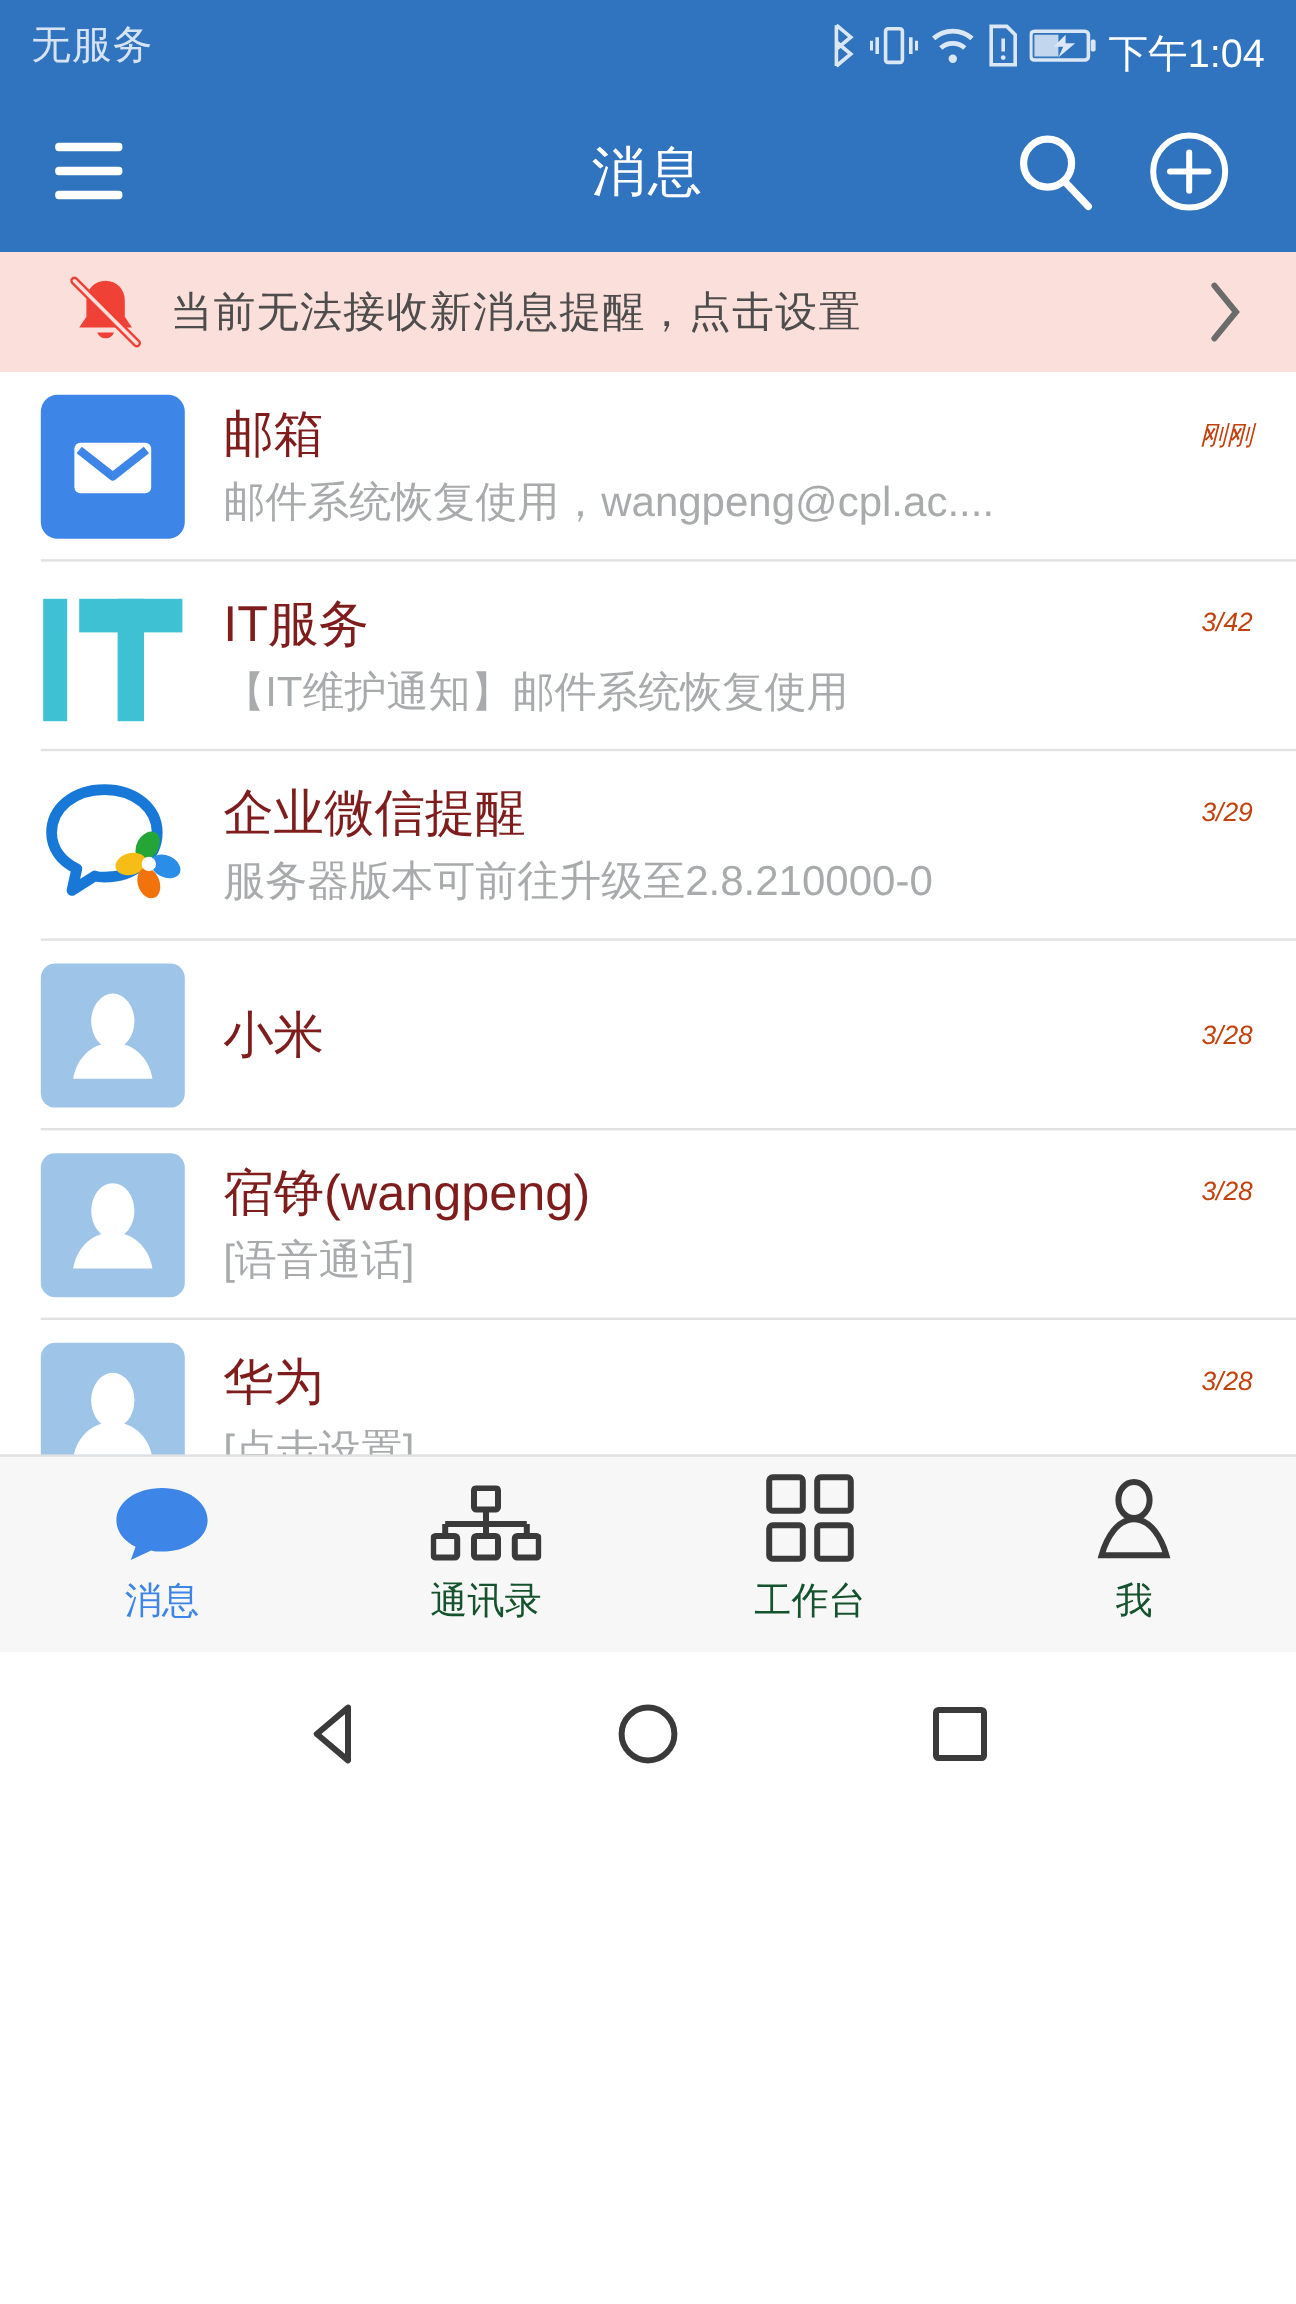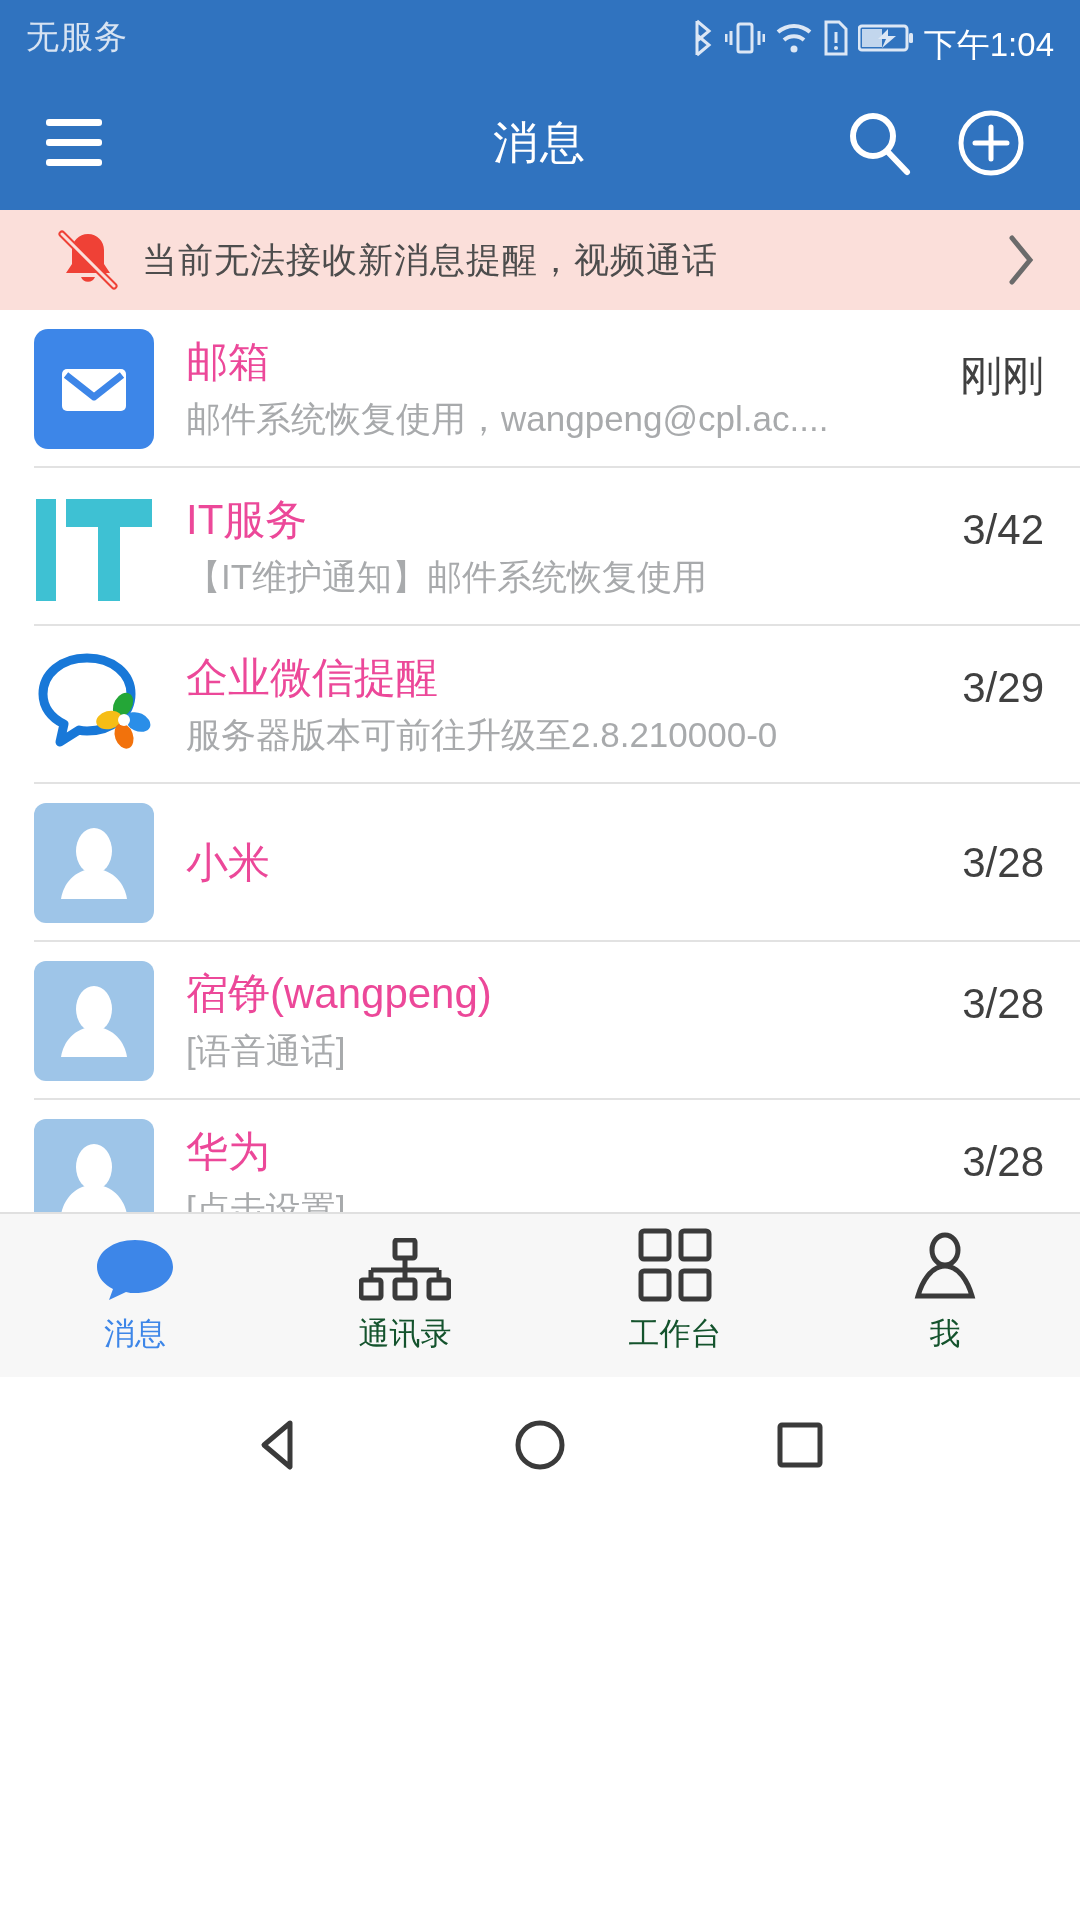--- a/index.html
+++ b/index.html
@@ -60,26 +60,26 @@
     height:2px; background:#e2e2e2;
   }
   .avatar {
     width:120px; height:120px; flex:0 0 auto; border-radius:10px;
     display:flex; align-items:center; justify-content:center; overflow:hidden;
   }
   .avatar.mail { background:#3d86e8; border-radius:14px; }
   .avatar.plain { background:transparent; border-radius:0; }
   .avatar.person { background:#9ec5e8; border-radius:12px; }
   .rowbody { flex:1 1 auto; min-width:0; padding-left:32px; }
-  .rowtitle { font-size:42px; color:#ec4899; line-height:1.16; white-space:nowrap; overflow:hidden; text-overflow:ellipsis; }
+  .rowtitle { font-size:42px; color:#7f1d1d; line-height:1.16; white-space:nowrap; overflow:hidden; text-overflow:ellipsis; }
   .rowsub {
     font-size:35px; color:#a8aaac; margin-top:12px; line-height:1.16;
     white-space:nowrap; overflow:hidden; text-overflow:ellipsis; max-width:700px;
   }
-  .rowtime { font-size:42px; color:#404040; flex:0 0 auto; align-self:flex-start; margin-top:38px; padding-left:16px; }
+  .rowtime { font-size:22px; color:#c2410c; flex:0 0 auto; align-self:flex-start; margin-top:38px; padding-left:16px;font-style:italic; }
   .row.nosub .rowtime { margin-top:0; align-self:center; }
   .row.nosub .rowbody { display:flex; align-items:center; }
 
   
   .tabbar {
     flex:0 0 auto; height:165px; background:#f7f7f7;
     border-top:2px solid #e0e0e0;
     display:flex; align-items:stretch;
   }
   .tab { flex:1 1 0; display:flex; flex-direction:column; align-items:center; justify-content:center; gap:11px; }
@@ -166,21 +166,21 @@
 
   <div class="banner">
     <div class="bell">
       <svg width="80" height="80" viewBox="0 0 80 80">
         <path d="M40 14 c-9 0-16 7-16 16 v14 l-6 9 h44 l-6 -9 v-14 c0-9-7-16-16-16 z" fill="#ef4136"></path>
         <path d="M33 57 a7.5 7.5 0 0 0 14 0 z" fill="#ef4136"></path>
         <path d="M14 14 L66 66" stroke="#ef4136" stroke-width="7" stroke-linecap="round"></path>
         <path d="M14 14 L66 66" stroke="#fbdfda" stroke-width="3" stroke-linecap="round"></path>
       </svg>
     </div>
-    <div class="btext">当前无法接收新消息提醒，视频通话</div>
+    <div class="btext">当前无法接收新消息提醒，点击设置</div>
     <div class="chev">
       <svg width="34" height="54" viewBox="0 0 34 54">
         <path d="M8 5 L26 27 L8 49" fill="none" stroke="#6b6b6b" stroke-width="5" stroke-linecap="round"></path>
       </svg>
     </div>
   </div>
 
   <div class="list">
 
     <div class="row sep">

